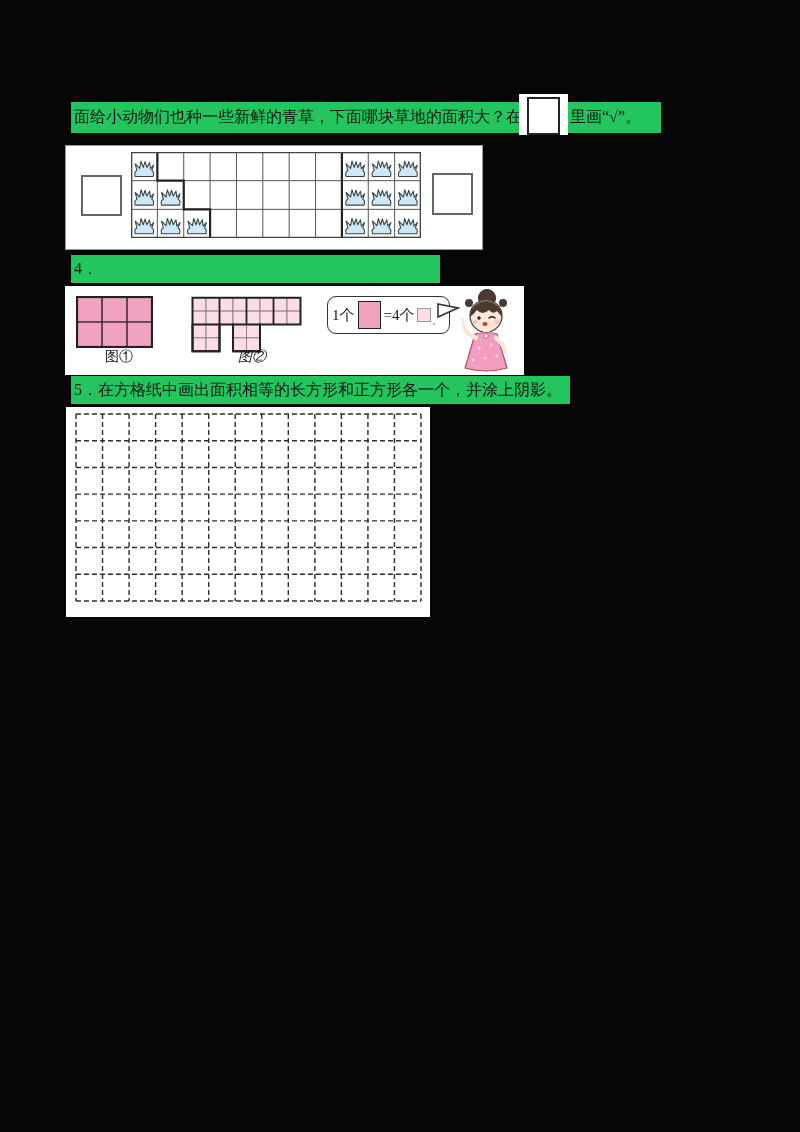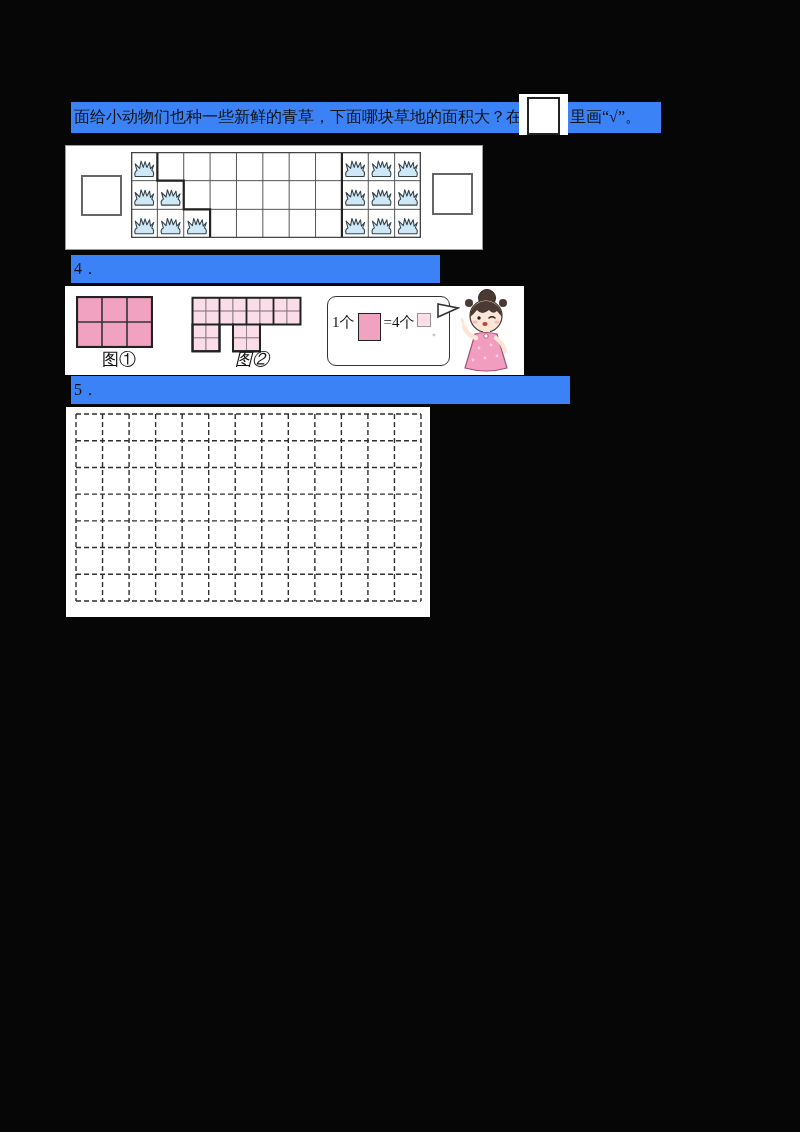--- a/index.html
+++ b/index.html
@@ -1,27 +1,27 @@
 <!DOCTYPE html>
 <html><head>
 <meta charset="utf-8">
 <style>
   html,body{margin:0;padding:0;background:#060606;}
   #canvas{position:relative;width:800px;height:1132px;background:#060606;overflow:hidden;
           font-family:"Liberation Serif","DejaVu Serif",serif;color:#111;}
-  .strip{position:absolute;background:#3b82f6;display:flex;align-items:center;
+  .strip{position:absolute;background:#22c55e;display:flex;align-items:center;
          font-size:16px;white-space:nowrap;}
   .strip .pad{padding-left:3px;}
   .block{position:absolute;background:#ffffff;}
   .answer-box{position:absolute;background:#ffffff;border:2px solid #666;}
   .whitepad{position:absolute;background:#ffffff;}
   .inline-box{position:absolute;background:#fff;border:2px solid #222;}
-  .fig-label{position:absolute;font-size:17px;text-align:center;}
+  .fig-label{position:absolute;font-size:14px;text-align:center;}
   .bubble{position:absolute;background:#fff;border:1.6px solid #333;border-radius:9px;
-          display:flex;align-items:flex-start;padding:16px 4px;font-size:15px;white-space:nowrap;}
+          display:flex;align-items:center;padding:0 4px;font-size:15px;white-space:nowrap;}
   .big-sq{width:21px;height:26px;background:#f2a2c1;border:1.6px solid #222;margin:0 3px;}
   .small-sq{width:12px;height:12px;background:#fbdce9;border:1px solid #999;margin-left:3px;}
   .period{font-size:12px;color:#888;margin-top:10px;}
   svg{display:block;}
 </style>
 </head>
 <body>
 
 <div id="canvas">
 
@@ -158,20 +158,21 @@
         <circle cx="52" cy="68" r="1.4" fill="#fad1e3"></circle>
       <circle cx="28" cy="72" r="1.4" fill="#fad1e3"></circle>
       <path d="M31,50 Q22,47 19,39" fill="none" stroke="#fce6d5" stroke-width="4.5" stroke-linecap="round"></path>
       <line x1="19" y1="38" x2="17" y2="31" stroke="#fce6d5" stroke-width="2.6" stroke-linecap="round"></line>
       <path d="M51,50 Q58,55 60,63" fill="none" stroke="#fce6d5" stroke-width="4.5" stroke-linecap="round"></path>
     </svg>
   </div>
 
   <div class="strip" style="left:71px;top:376px;width:499px;height:28px;">
     <span class="pad">5．</span>
+    <span>在方格纸中画出面积相等的长方形和正方形各一个，并涂上阴影。</span>
   </div>
 
   <div class="block" style="left:66px;top:407px;width:364px;height:210px;">
     <div style="position:absolute;left:9px;top:6px;" id="dashgrid-holder">
         <svg width="347" height="189" viewBox="0 0 347 189">
           <line x1="1" y1="1" x2="1" y2="188" stroke="#2e2e2e" stroke-width="1.4" stroke-dasharray="5 3"></line>
           <line x1="27.53846153846154" y1="1" x2="27.53846153846154" y2="188" stroke="#2e2e2e" stroke-width="1.4" stroke-dasharray="5 3"></line>
           <line x1="54.07692307692308" y1="1" x2="54.07692307692308" y2="188" stroke="#2e2e2e" stroke-width="1.4" stroke-dasharray="5 3"></line>
           <line x1="80.61538461538461" y1="1" x2="80.61538461538461" y2="188" stroke="#2e2e2e" stroke-width="1.4" stroke-dasharray="5 3"></line>
           <line x1="107.15384615384616" y1="1" x2="107.15384615384616" y2="188" stroke="#2e2e2e" stroke-width="1.4" stroke-dasharray="5 3"></line>

